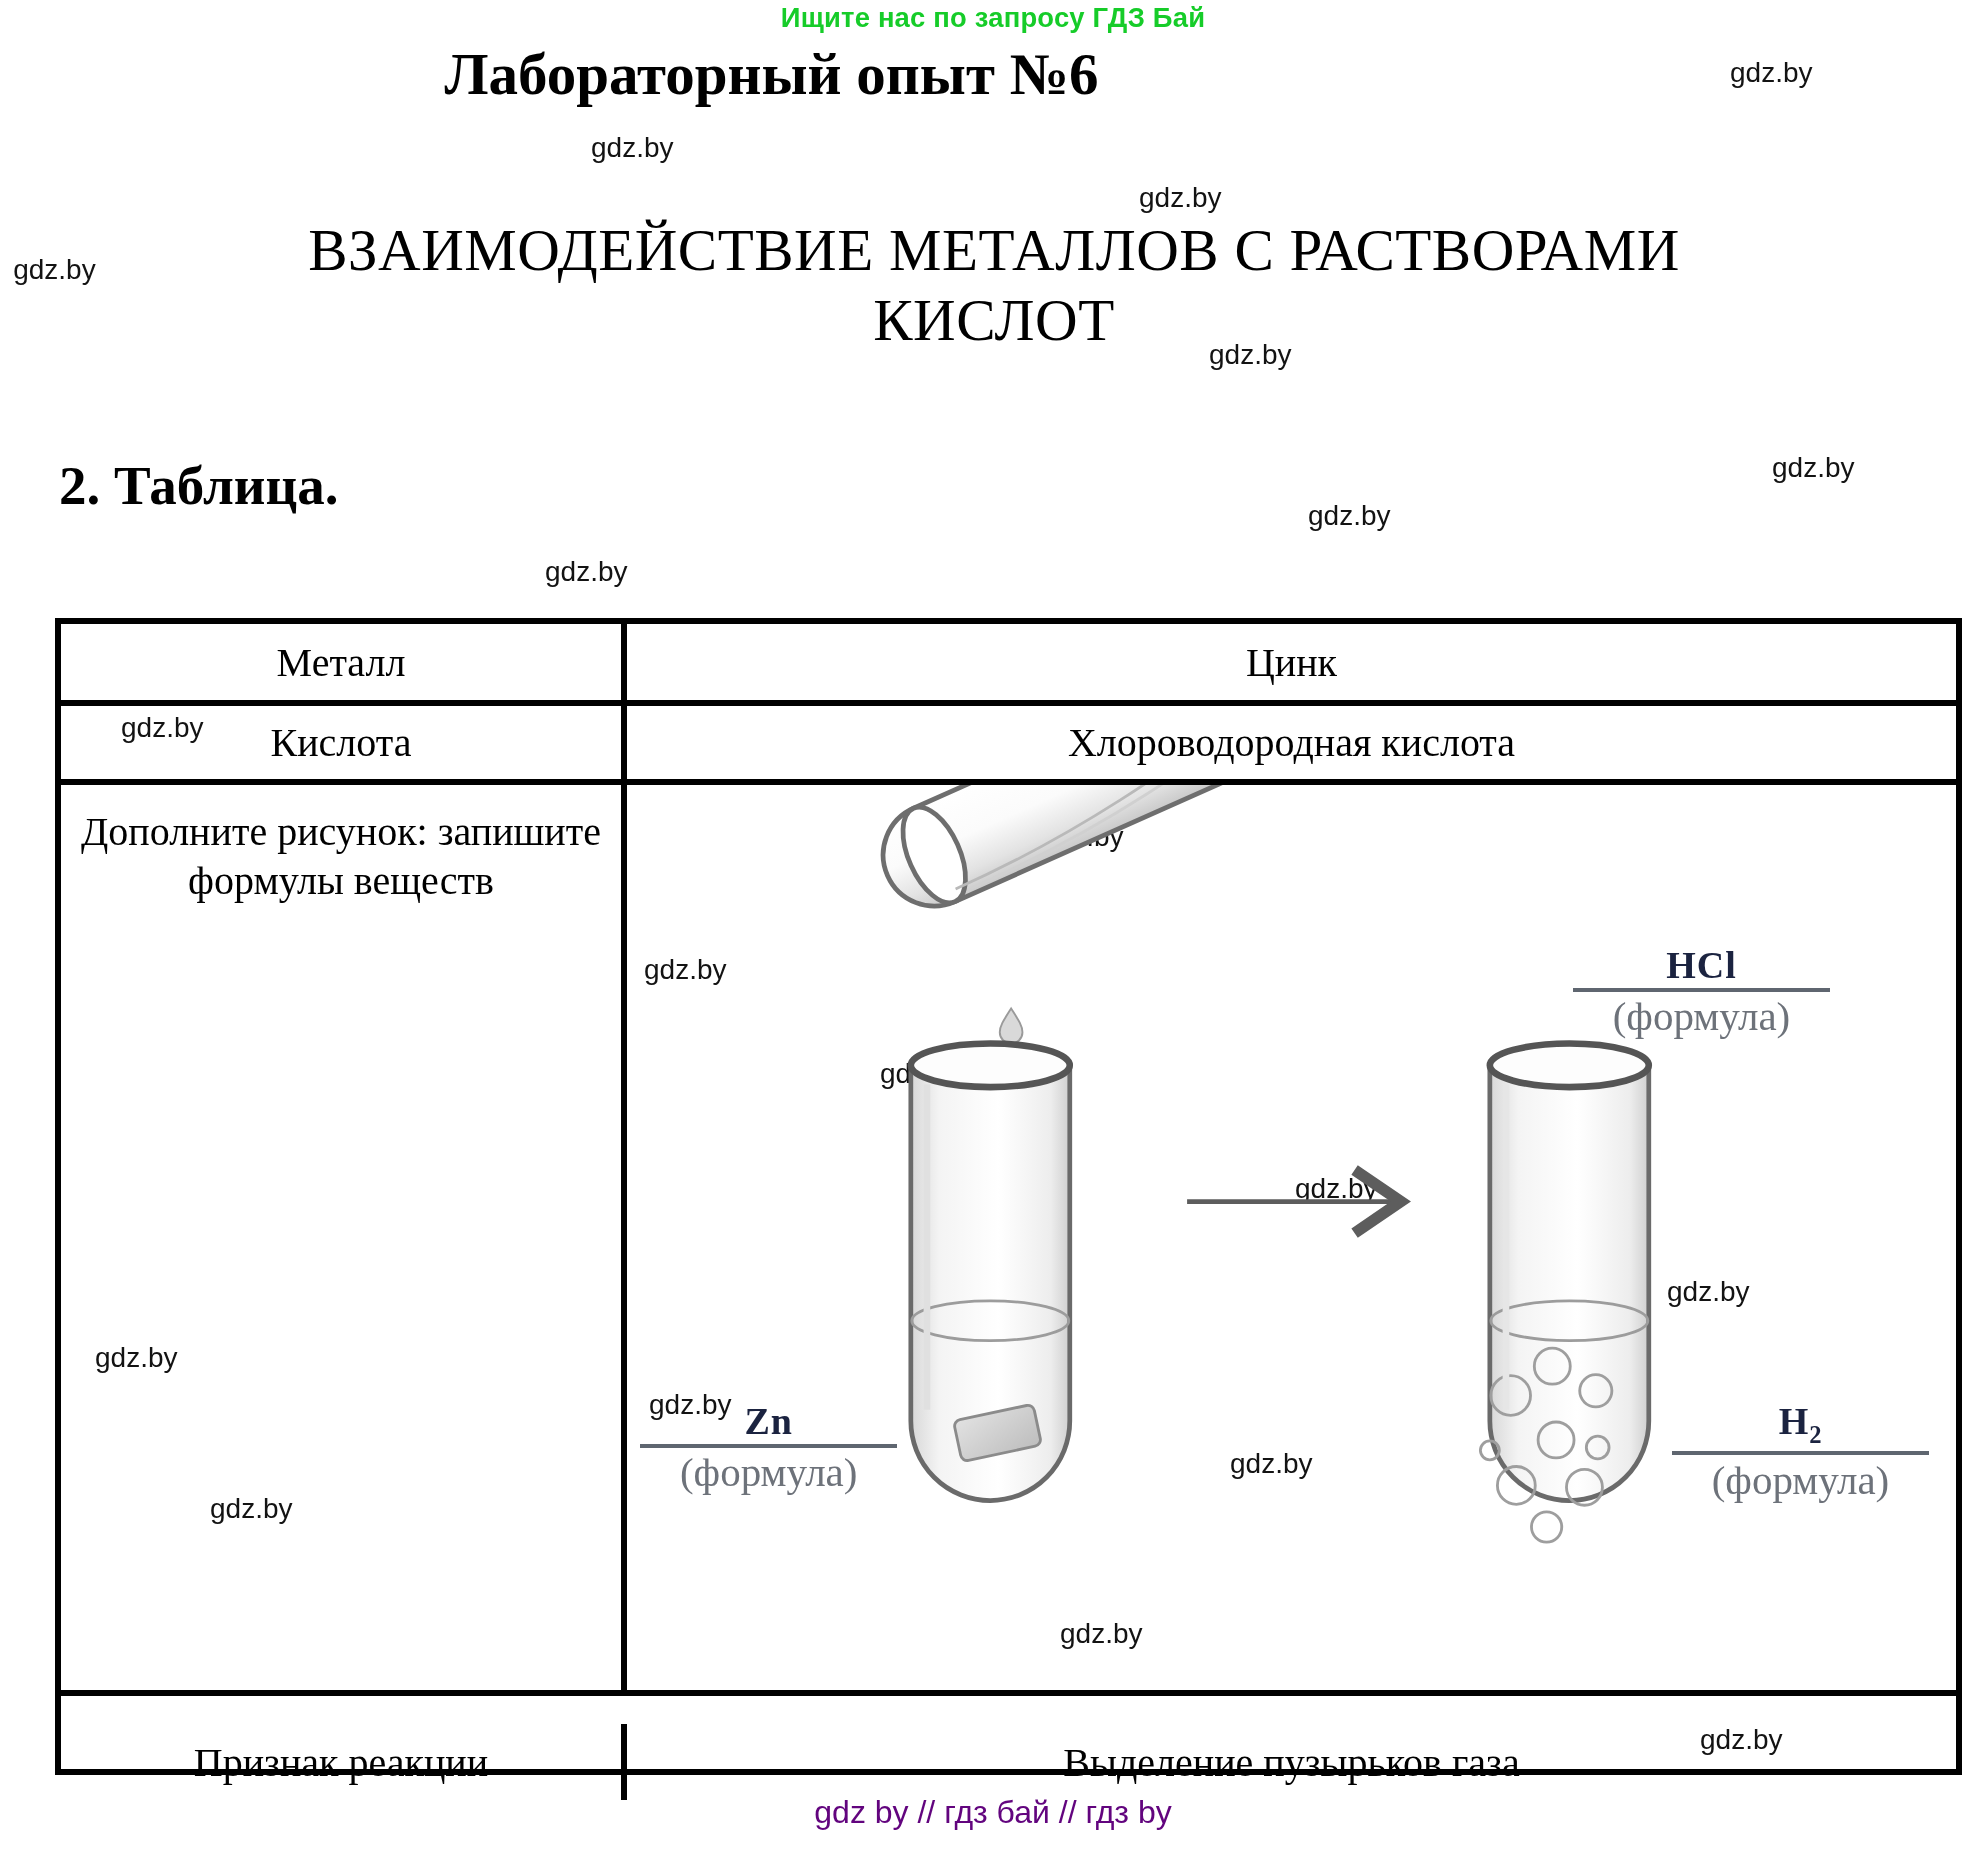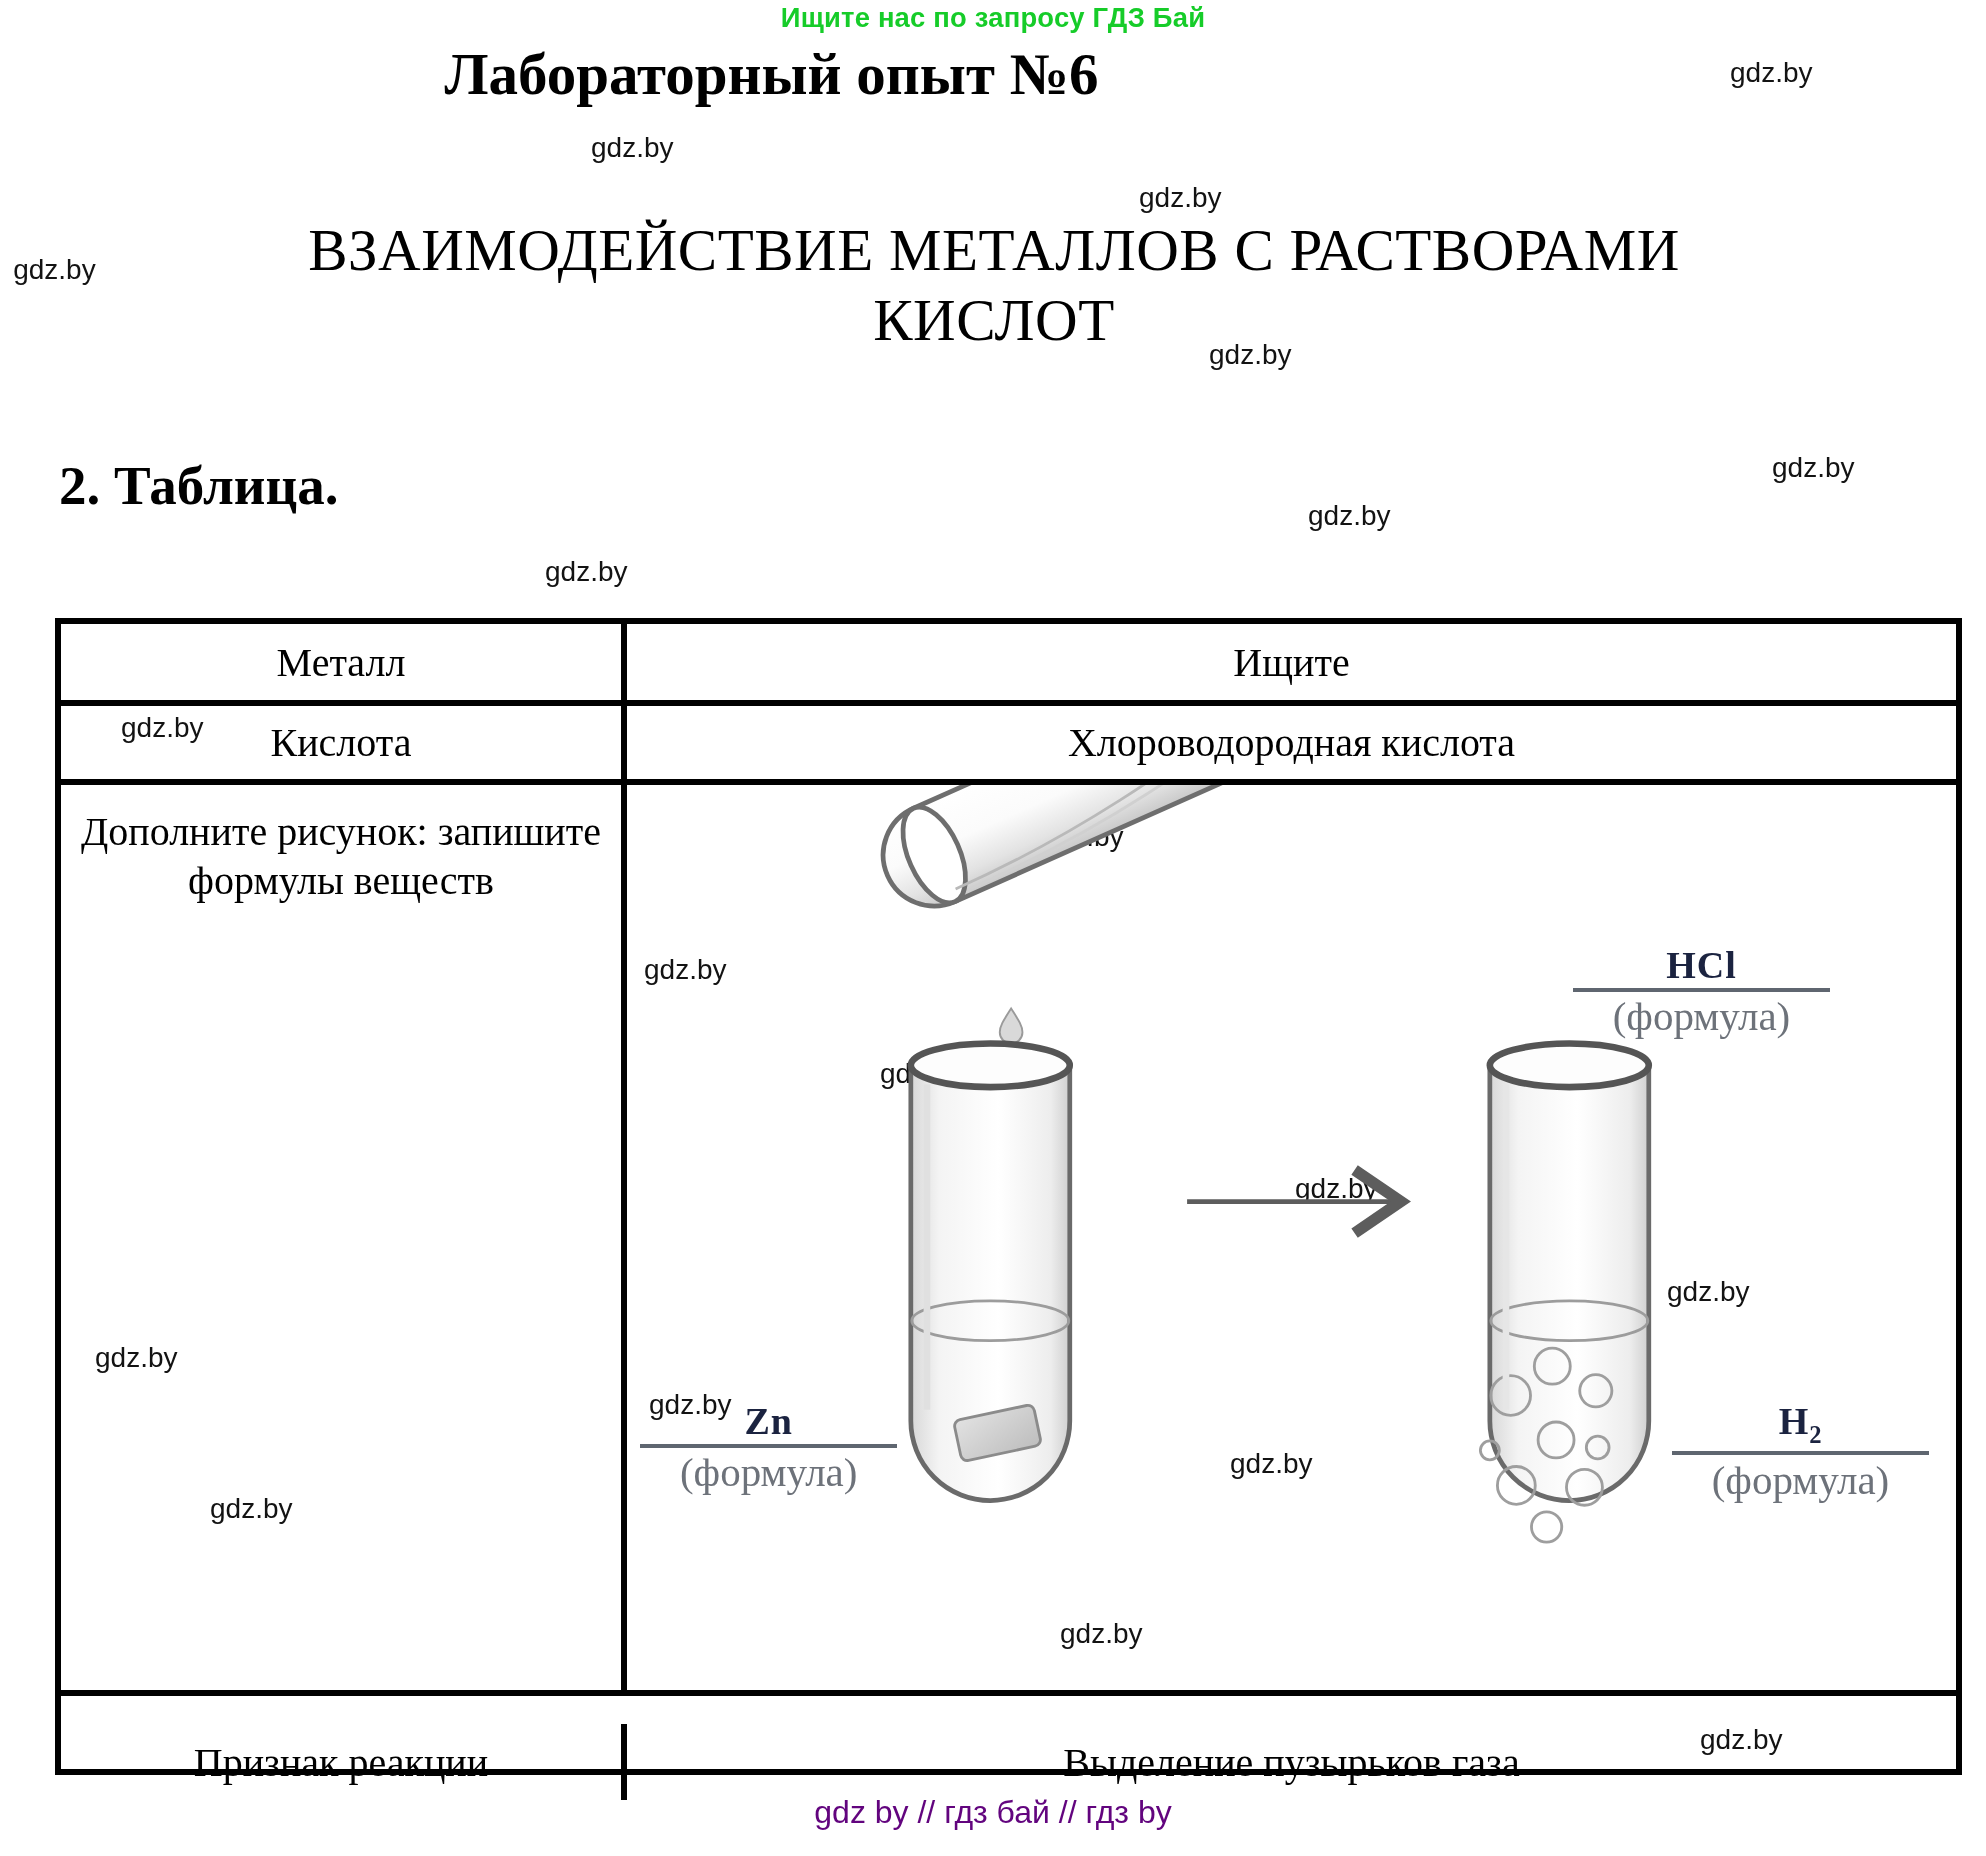--- a/index.html
+++ b/index.html
@@ -217,21 +217,21 @@
       <div class="wm" style="left: 1700px; top: 1724px; font-size: 28px;">gdz.by</div>
     </div>
 
   <div class="tbl">
 
     <div class="row row-metal">
       <div class="cell-l">
         <span class="cell-text">Металл</span>
       </div>
       <div class="cell-r">
-        <span class="cell-text">Ищите</span>
+        <span class="cell-text">Цинк</span>
       </div>
     </div>
 
     <div class="row row-acid">
       <div class="cell-l">
         <span class="cell-text">Кислота</span>
       </div>
       <div class="cell-r">
         <span class="cell-text">Хлороводородная кислота</span>
       </div>

